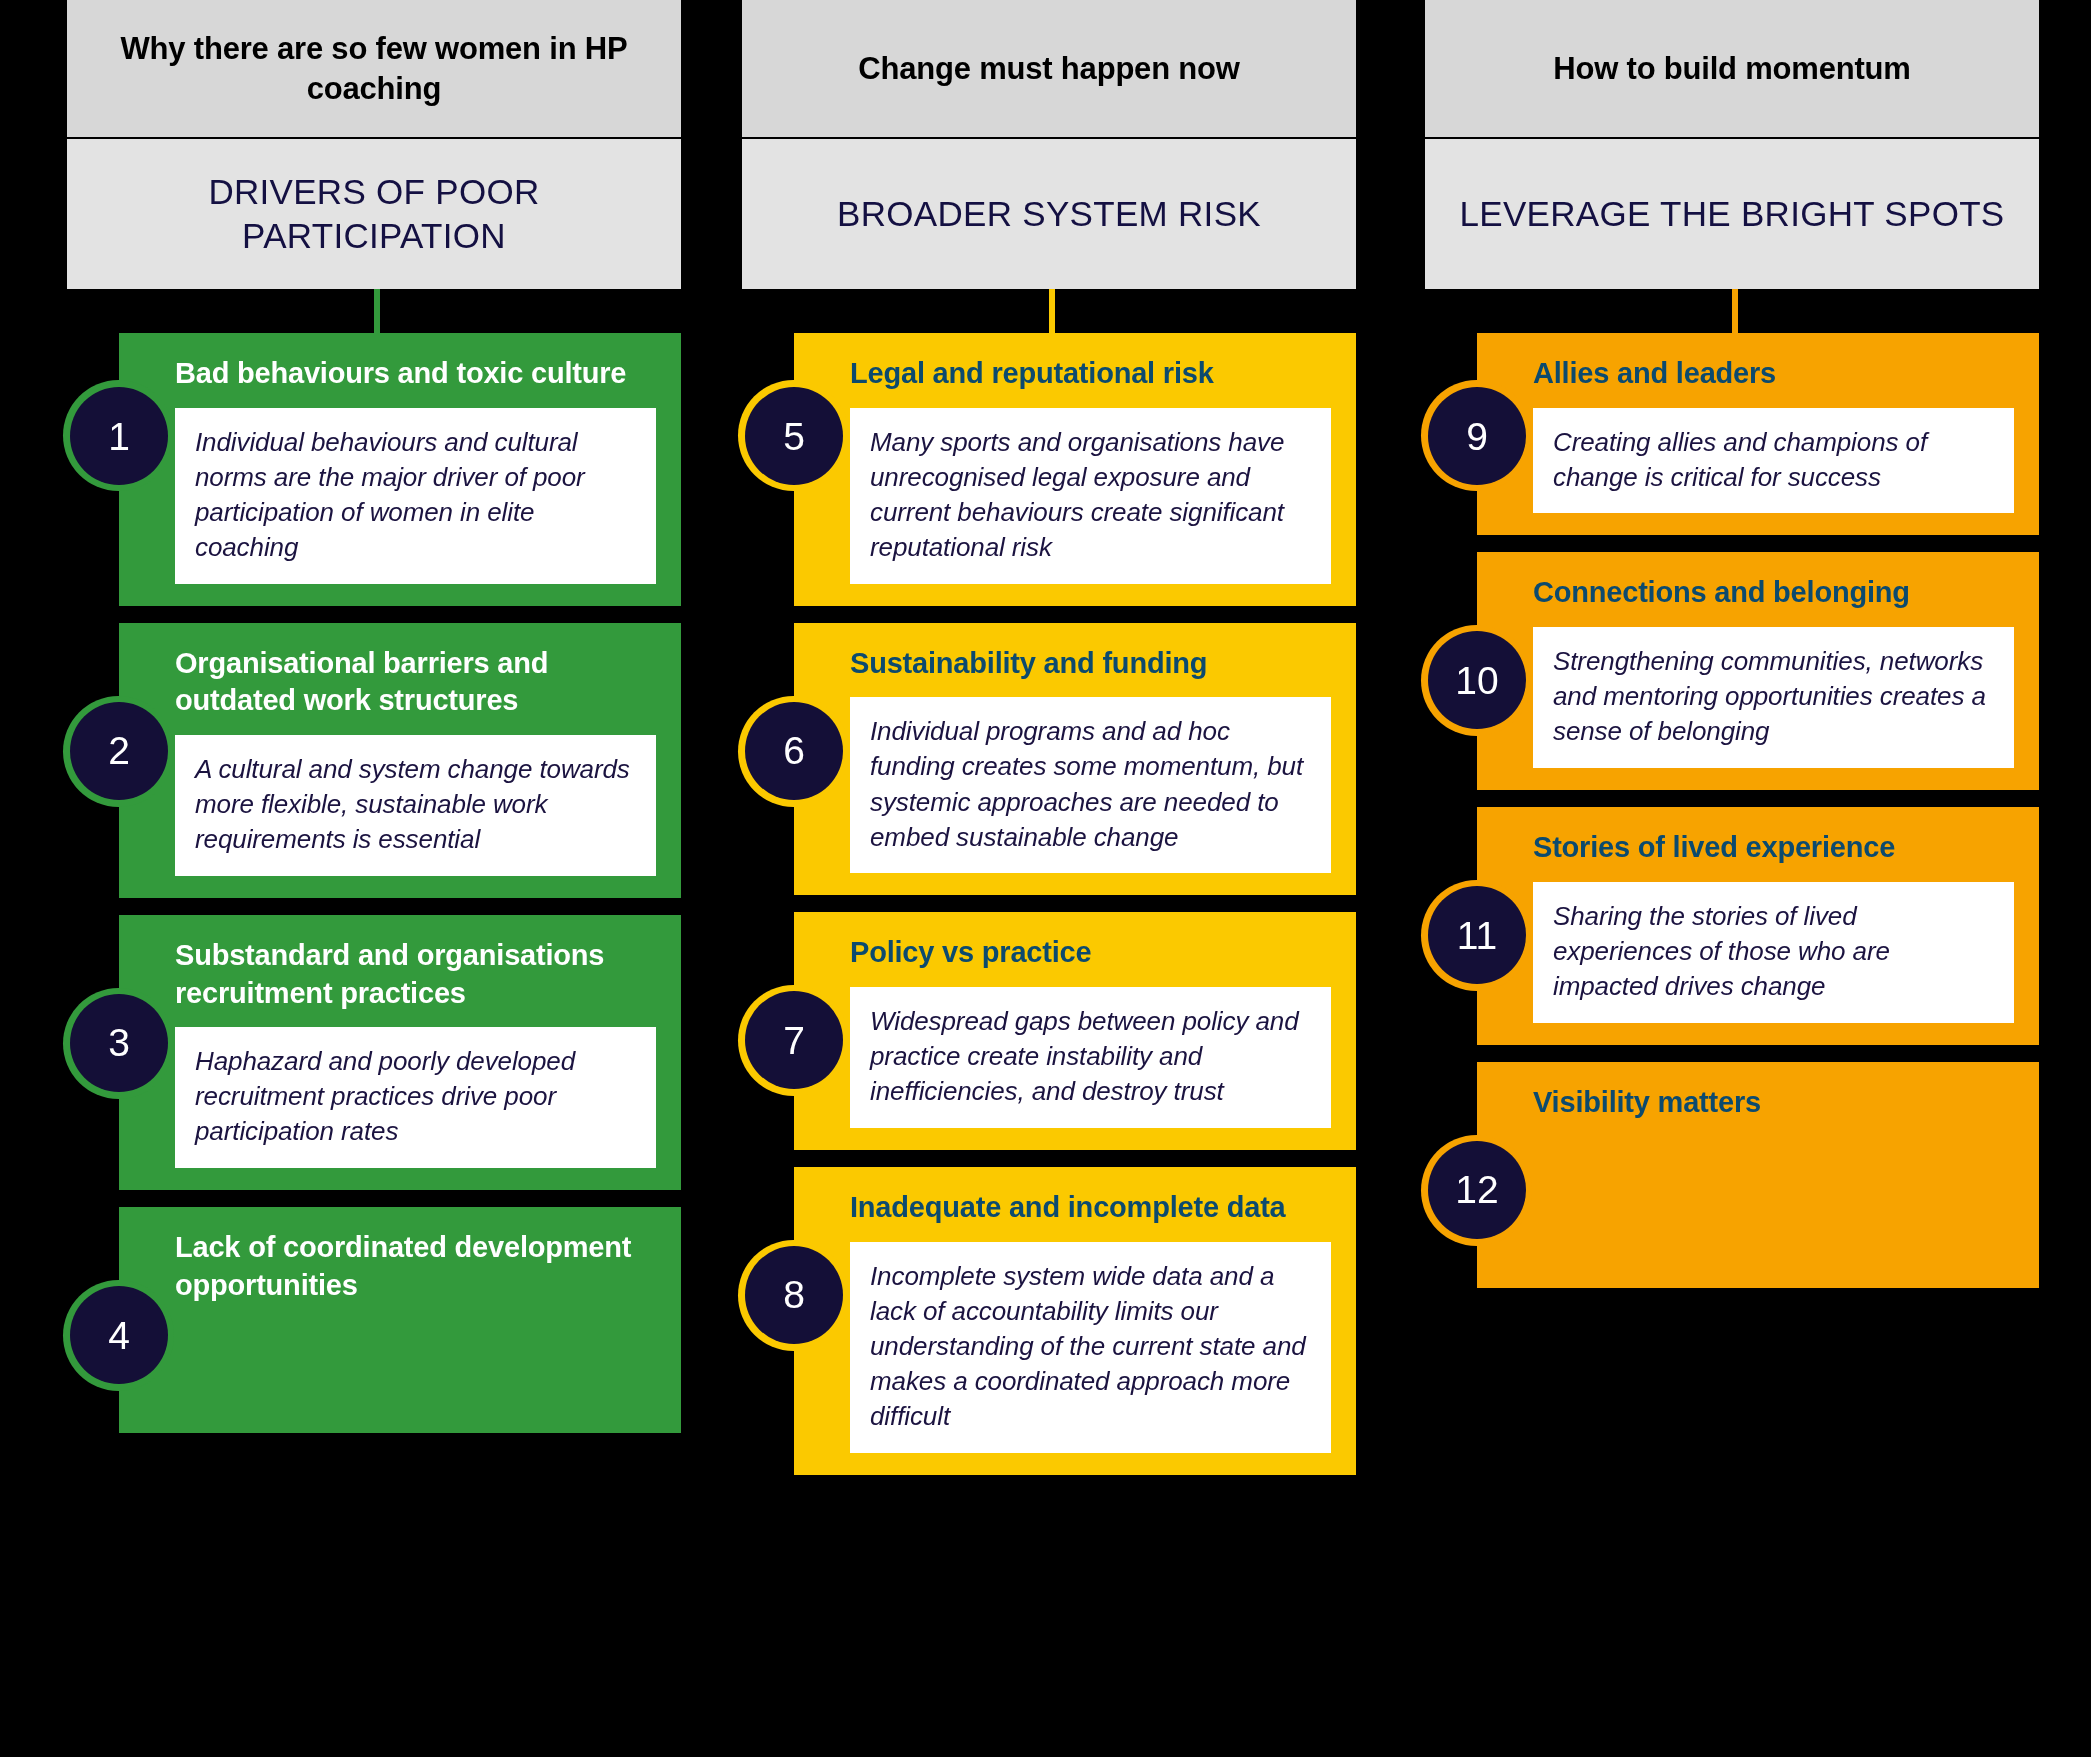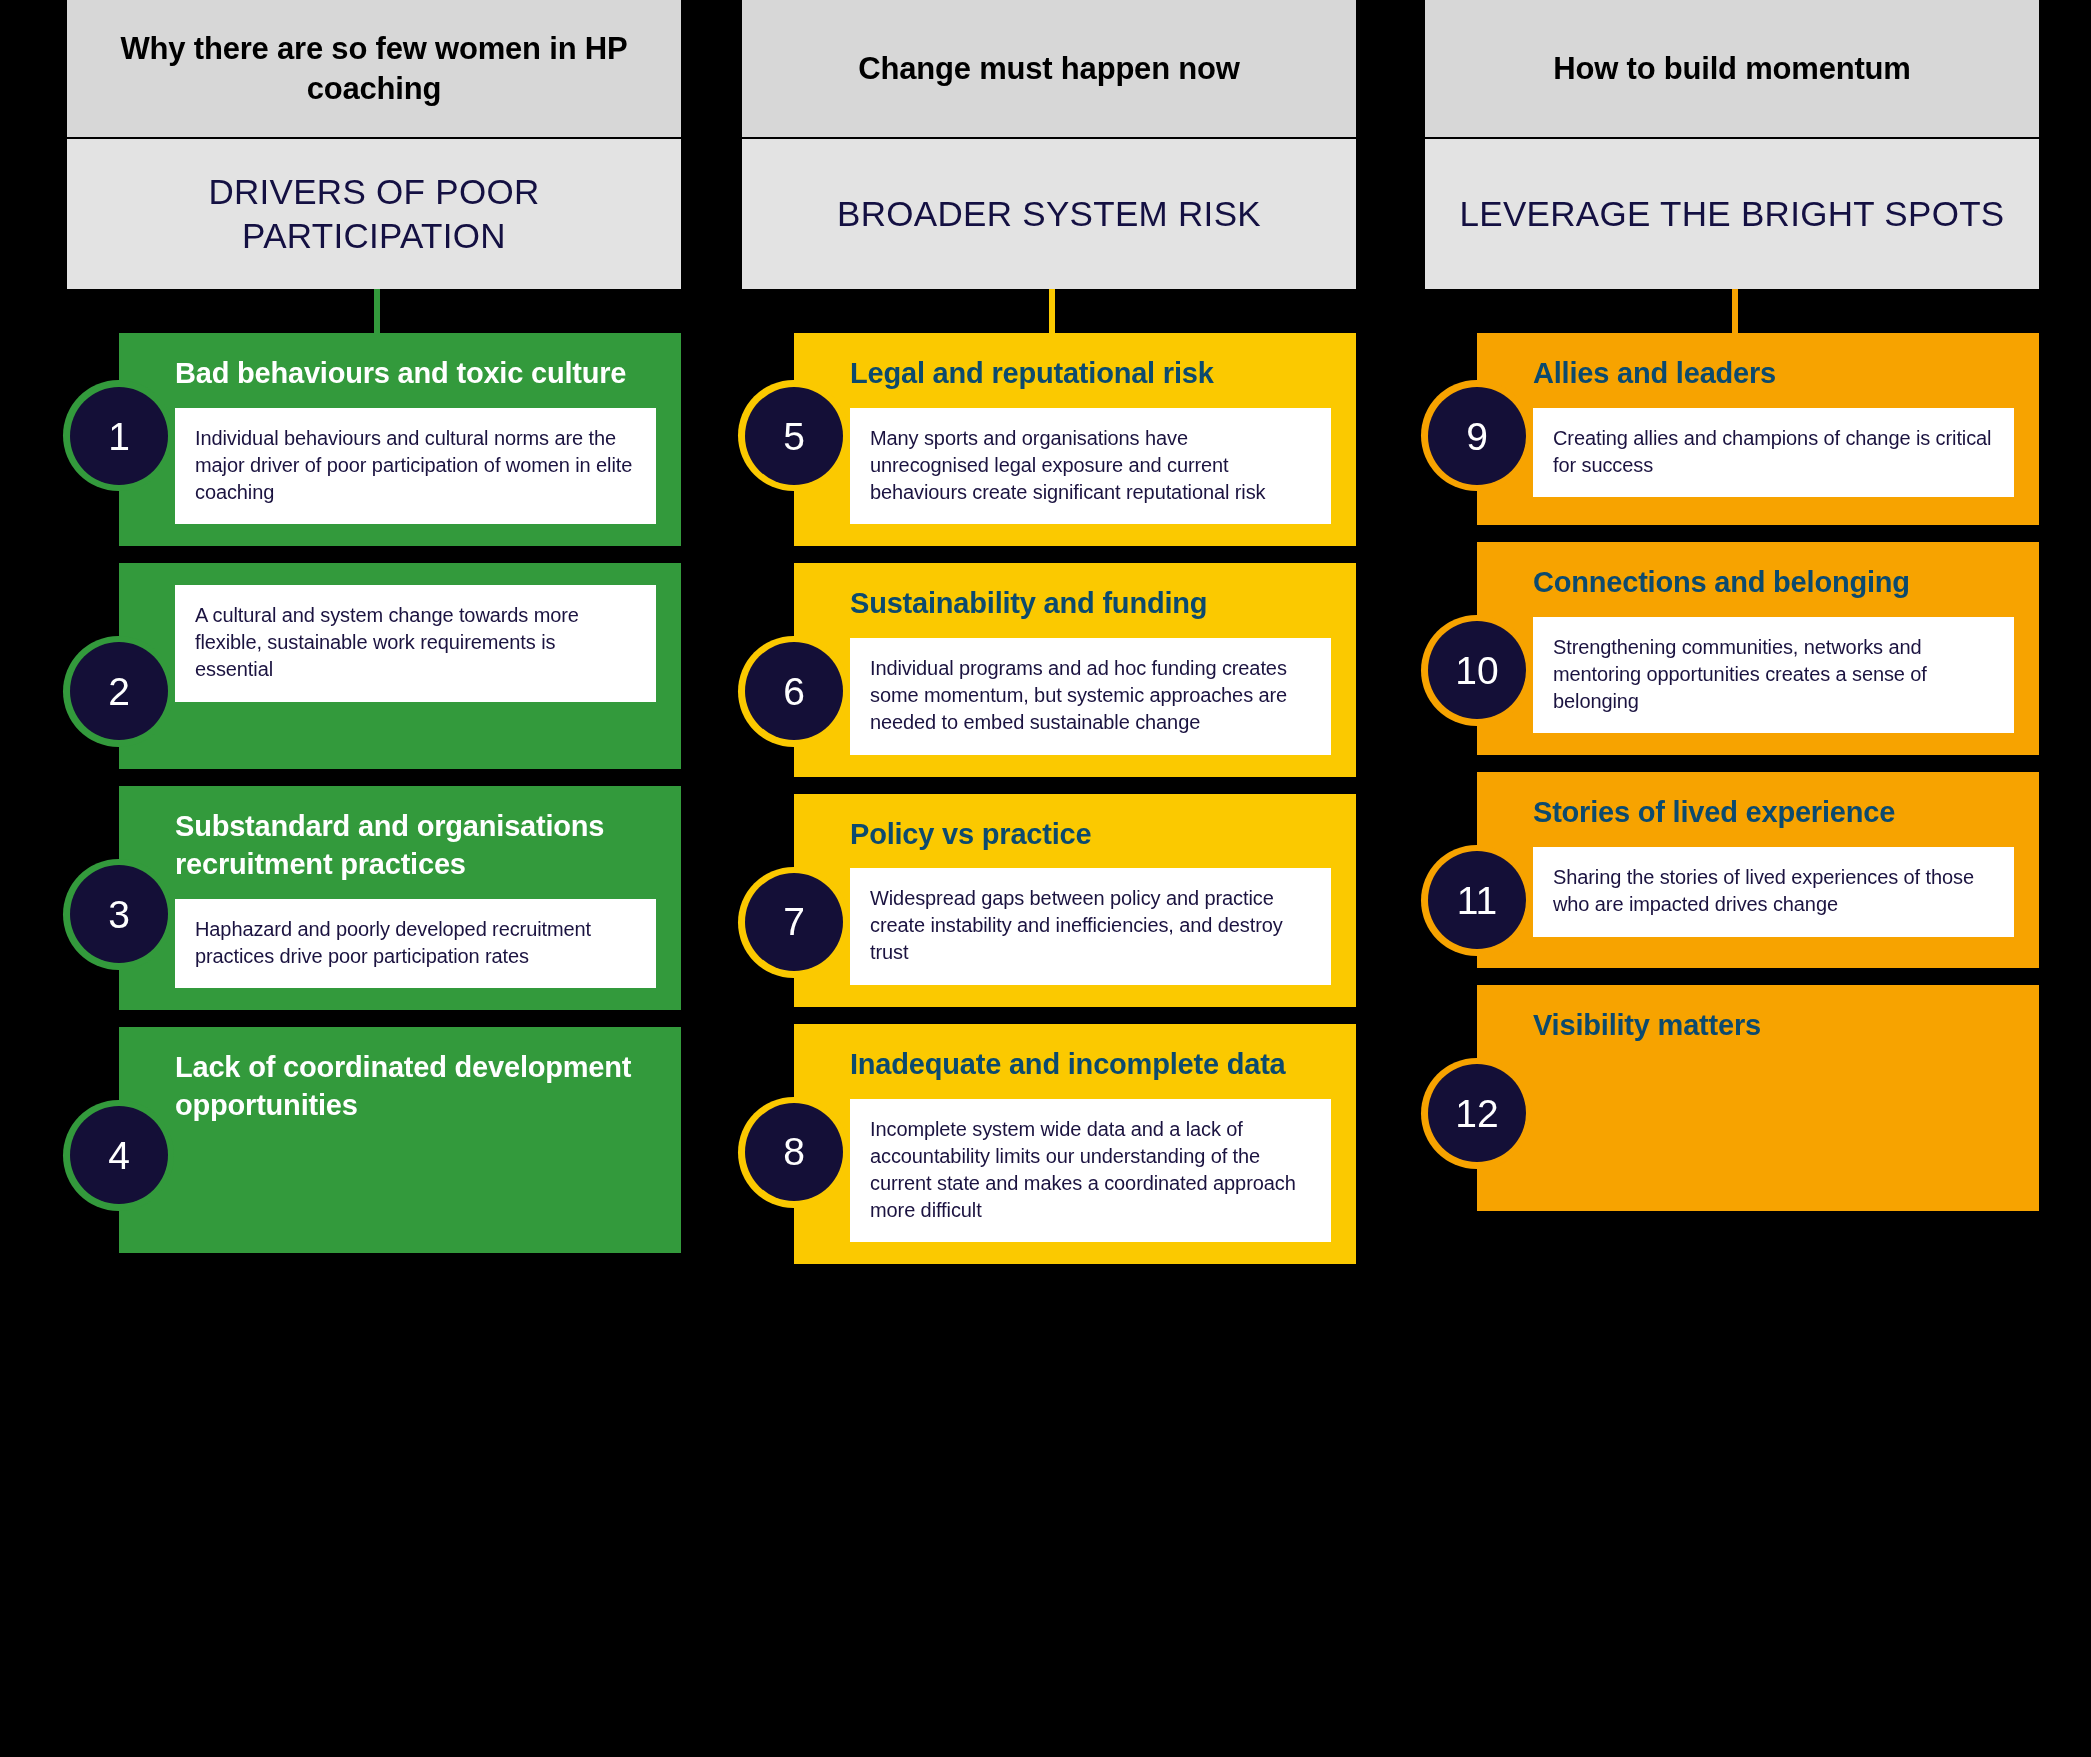--- a/index.html
+++ b/index.html
@@ -92,21 +92,22 @@
     margin-bottom: 15px;
   }
   .card-title.on-dark  { color: #FFFFFF; }
   .card-title.on-light { color: #0c4a6e; }
 
   .card-body {
     background: #FFFFFF;
     padding: 17px 20px 18.6px 20px;
   }
   .card-body-text {
-    font-size: 20px;
+    font-size: 26px;
+    font-style: italic;
     color: #1B1340;
     line-height: 1.35;
     letter-spacing: -0.1px;
   }
 
   
   .badge {
     position: absolute;
     left: -49px;
     width: 98px;
@@ -148,20 +149,21 @@
           <div class="badge-ring" style="background: rgb(51, 154, 60); top: 47px;"></div>
           <div class="badge" style="top: 54px;">1</div>
           <div class="card-title on-dark">Bad behaviours and toxic culture</div>
           <div class="card-body">
             <div class="card-body-text">Individual behaviours and cultural norms are the major driver of poor participation of women in elite coaching</div>
           </div>
         </div>
         <div class="card" style="background: rgb(51, 154, 60); min-height: 206px;">
           <div class="badge-ring" style="background: rgb(51, 154, 60); top: 73px;"></div>
           <div class="badge" style="top: 79px;">2</div>
+          <div class="card-title on-dark">Organisational barriers and outdated work structures</div>
           <div class="card-body">
             <div class="card-body-text">A cultural and system change towards more flexible, sustainable work requirements is essential</div>
           </div>
         </div>
         <div class="card" style="background: rgb(51, 154, 60); min-height: 196px;">
           <div class="badge-ring" style="background: rgb(51, 154, 60); top: 73px;"></div>
           <div class="badge" style="top: 79px;">3</div>
           <div class="card-title on-dark">Substandard and organisations recruitment practices</div>
           <div class="card-body">
             <div class="card-body-text">Haphazard and poorly developed recruitment practices drive poor participation rates</div>

